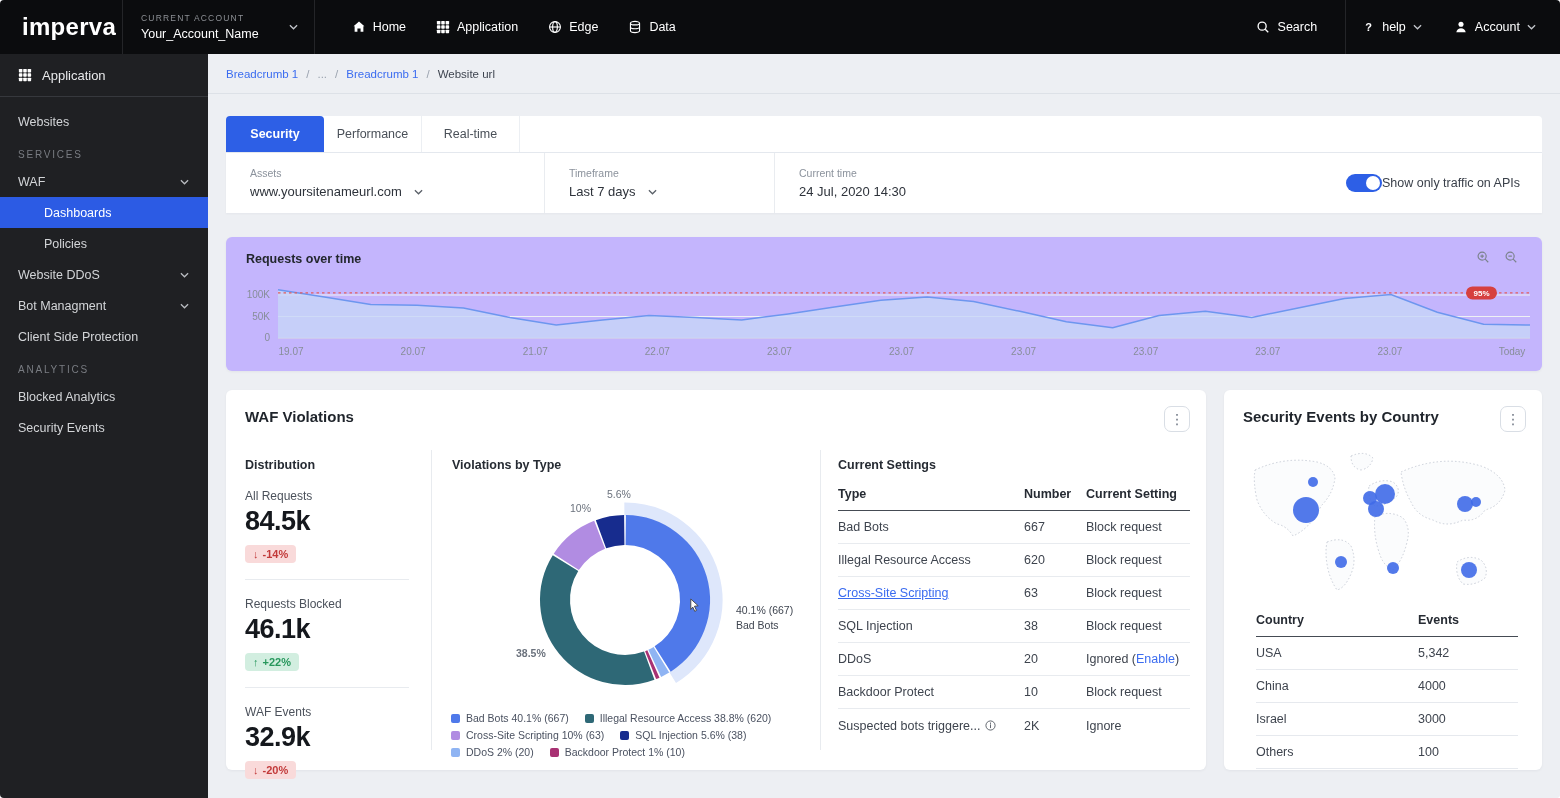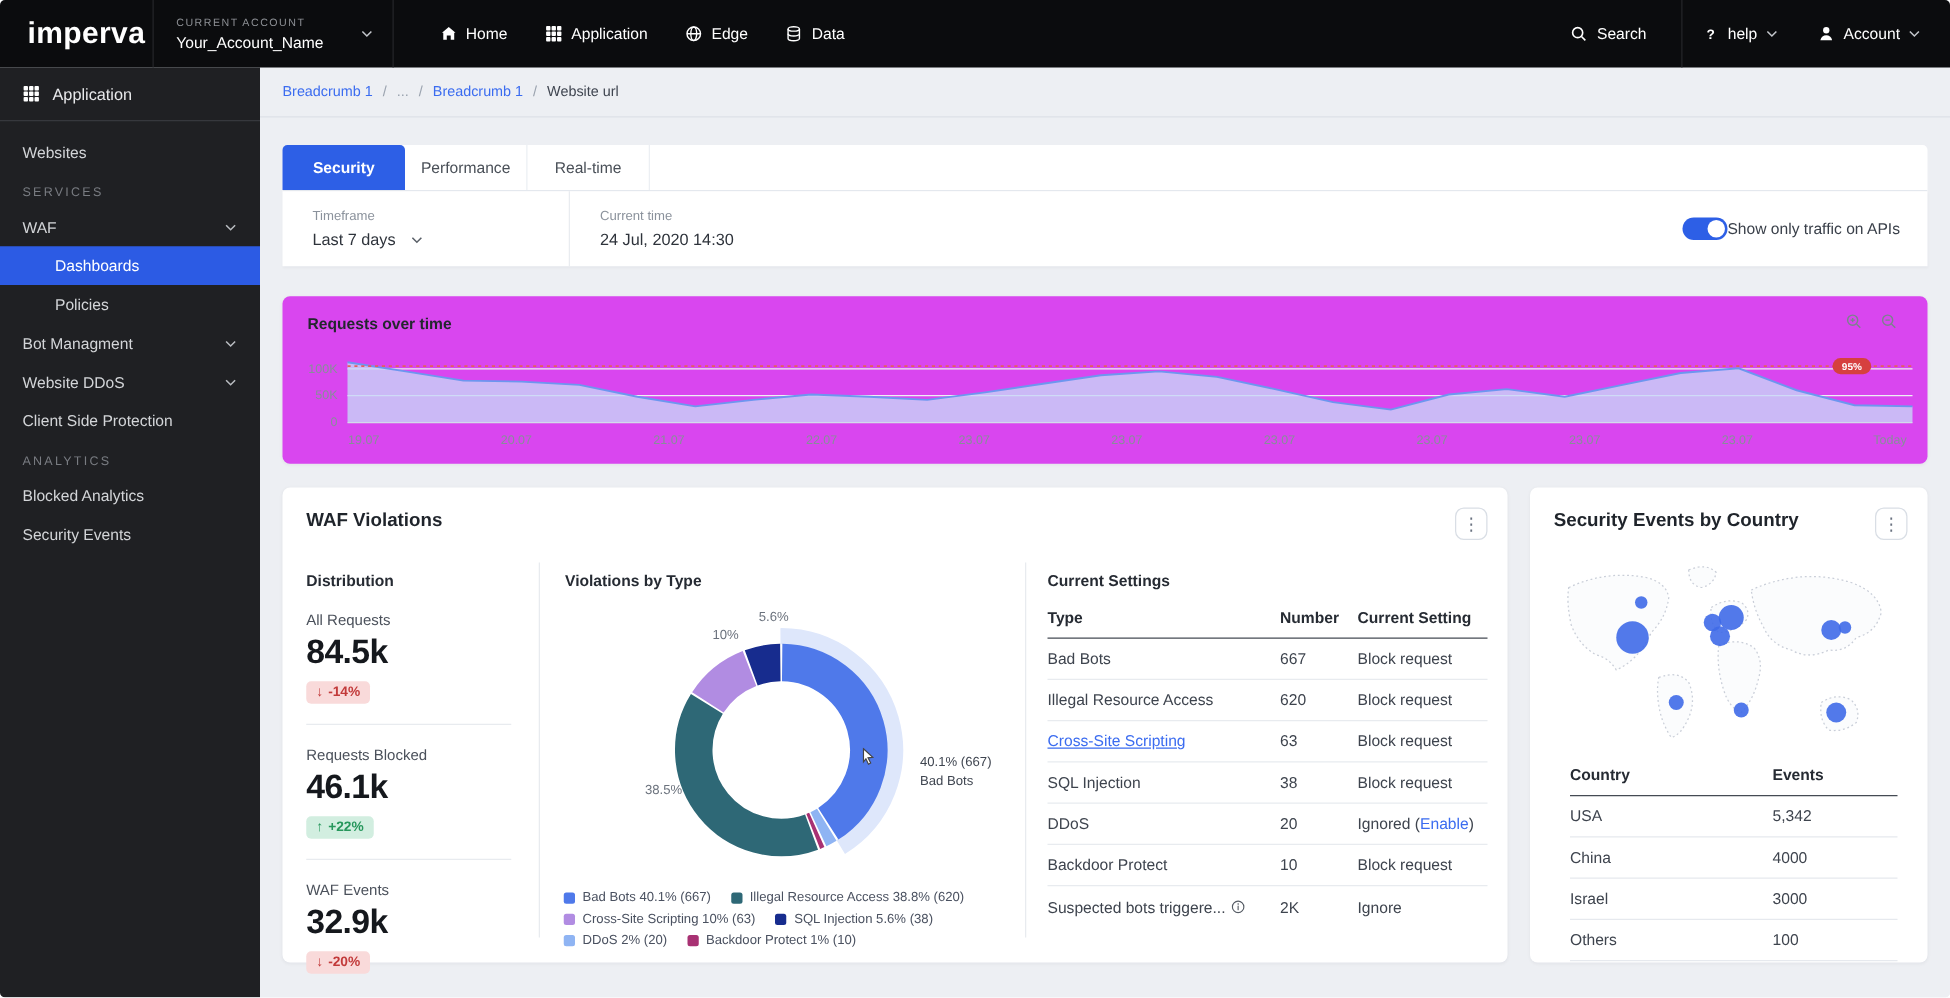--- a/index.html
+++ b/index.html
@@ -51,21 +51,21 @@
   .fgroup.assets { width:319px; }
   .fgroup.timeframe { width:230px; }
   .fgroup.current-time { border-right:none; padding-right:30px; cursor:default; }
   .fg-label { font-size:10.5px; color:#8b929c; }
   .fg-value { font-size:13px; color:#2e333b; display:flex; align-items:center; gap:12px; }
   .fg-value .chev { color:#5a6068; }
   .toggle-area { margin-left:auto; display:flex; align-items:center; padding-right:22px; font-size:12.5px; color:#3a404a; }
   .toggle { width:36px; height:18px; border-radius:9px; background:#2d5fe6; position:relative; cursor:pointer; }
   .toggle .knob { position:absolute; right:2px; top:2px; width:14px; height:14px; border-radius:50%; background:#fff; }
 
-  .chart-card { position:relative; margin-top:24px; background:#d946ef; border-radius:6px; height:134px; box-shadow:0 1px 3px rgba(16,24,40,.05); }
+  .chart-card { position:relative; margin-top:24px; background:#c4b5fd; border-radius:6px; height:134px; box-shadow:0 1px 3px rgba(16,24,40,.05); }
   .chart-title { position:absolute; left:20px; top:15px; font-size:12.5px; font-weight:700; color:#23272e; }
   .chart-zoom { position:absolute; right:24px; top:13px; display:flex; gap:14px; color:#7b828c; }
   .chart-zoom .zbtn { cursor:pointer; display:inline-flex; }
   .chart-area { position:absolute; left:0; top:44px; width:1316px; height:88px; }
 
   .bottom-row { display:flex; gap:18px; margin-top:19px; }
   .card { background:#fff; border-radius:6px; box-shadow:0 1px 3px rgba(16,24,40,.05); position:relative; }
   .waf-card { width:980px; height:380px; }
   .country-card { width:318px; height:380px; }
   .panel-title { position:absolute; left:19px; top:18px; font-size:15px; font-weight:700; color:#1f242b; }
@@ -247,29 +247,29 @@
             </svg>
           </span>
         </div>
         <div class="side-item child active">
           <span>Dashboards</span>
         </div>
         <div class="side-item child">
           <span>Policies</span>
         </div>
         <div class="side-item">
-          <span>Bot Managment</span>
+          <span>Website DDoS</span>
           <span class="chev">
             <svg viewBox="0 0 10 6" width="9" height="6" fill="none" stroke="currentColor" stroke-width="1.4">
               <path d="M1 1l4 4 4-4"></path>
             </svg>
           </span>
         </div>
         <div class="side-item">
-          <span>Website DDoS</span>
+          <span>Bot Managment</span>
           <span class="chev">
             <svg viewBox="0 0 10 6" width="9" height="6" fill="none" stroke="currentColor" stroke-width="1.4">
               <path d="M1 1l4 4 4-4"></path>
             </svg>
           </span>
         </div>
         <div class="side-item">
           <span>Client Side Protection</span>
         </div>
         <div class="side-section">ANALYTICS</div>
@@ -294,20 +294,31 @@
       </div>
 
     <div class="page-body">
       <div class="tabstrip" id="tabstrip">
           <div class="tab active">Security</div>
           <div class="tab">Performance</div>
           <div class="tab">Real-time</div>
         </div>
 
       <section class="filter-card">
+        <div class="fgroup assets">
+          <div class="fg-label">Assets</div>
+          <div class="fg-value">
+            <span>www.yoursitenameurl.com</span>
+            <span class="chev" id="assets-chev">
+                <svg viewBox="0 0 10 6" width="9" height="6" fill="none" stroke="currentColor" stroke-width="1.4">
+                  <path d="M1 1l4 4 4-4"></path>
+                </svg>
+              </span>
+          </div>
+        </div>
         <div class="fgroup timeframe">
           <div class="fg-label">Timeframe</div>
           <div class="fg-value">
             <span>Last 7 days</span>
             <span class="chev" id="tf-chev">
                 <svg viewBox="0 0 10 6" width="9" height="6" fill="none" stroke="currentColor" stroke-width="1.4">
                   <path d="M1 1l4 4 4-4"></path>
                 </svg>
               </span>
           </div>
@@ -404,21 +415,21 @@
                 <path d="M 100.73 30.00 A 70 70 0 0 1 137.65 159.01" fill="none" stroke="#4f79ea" stroke-width="30"></path>
                 <path d="M 136.41 159.79 A 70 70 0 0 1 129.75 163.36" fill="none" stroke="#8fb4f3" stroke-width="30"></path>
                 <path d="M 128.42 163.97 A 70 70 0 0 1 125.61 165.15" fill="none" stroke="#a83173" stroke-width="30"></path>
                 <path d="M 124.24 165.67 A 70 70 0 0 1 40.51 63.11" fill="none" stroke="#2e6876" stroke-width="30"></path>
                 <path d="M 41.29 61.88 A 70 70 0 0 1 74.60 34.77" fill="none" stroke="#b18ce2" stroke-width="30"></path>
                 <path d="M 75.97 34.25 A 70 70 0 0 1 99.27 30.00" fill="none" stroke="#172c8e" stroke-width="30"></path>
               </svg></div>
           <div id="donut-labels">
               <span class="pct-label" style="left: 381px; top: 98px;">5.6%</span>
               <span class="pct-label" style="left: 344px; top: 112px;">10%</span>
-              <span class="pct-label" style="left: 290px; top: 236px;">38.5%</span>
+              <span class="pct-label" style="left: 290px; top: 257px; font-weight: bold;">38.5%</span>
             </div>
           <div class="donut-callout" style="left:510px; top:213px">
             <div>40.1% (667)</div>
             <div>Bad Bots</div>
           </div>
           <span class="cursor-icon" style="left:462px; top:208px" id="cursor-ic"><svg viewBox="0 0 14 16" width="13" height="15">
                 <path d="M3 1l8 7.3-4.1.5 2.3 4.5-1.9 1-2.2-4.6L3 12.3Z" fill="#fff" stroke="#444" stroke-width="1"></path>
               </svg></span>
           <div class="legend" id="legend">
               <div class="legend-row">

